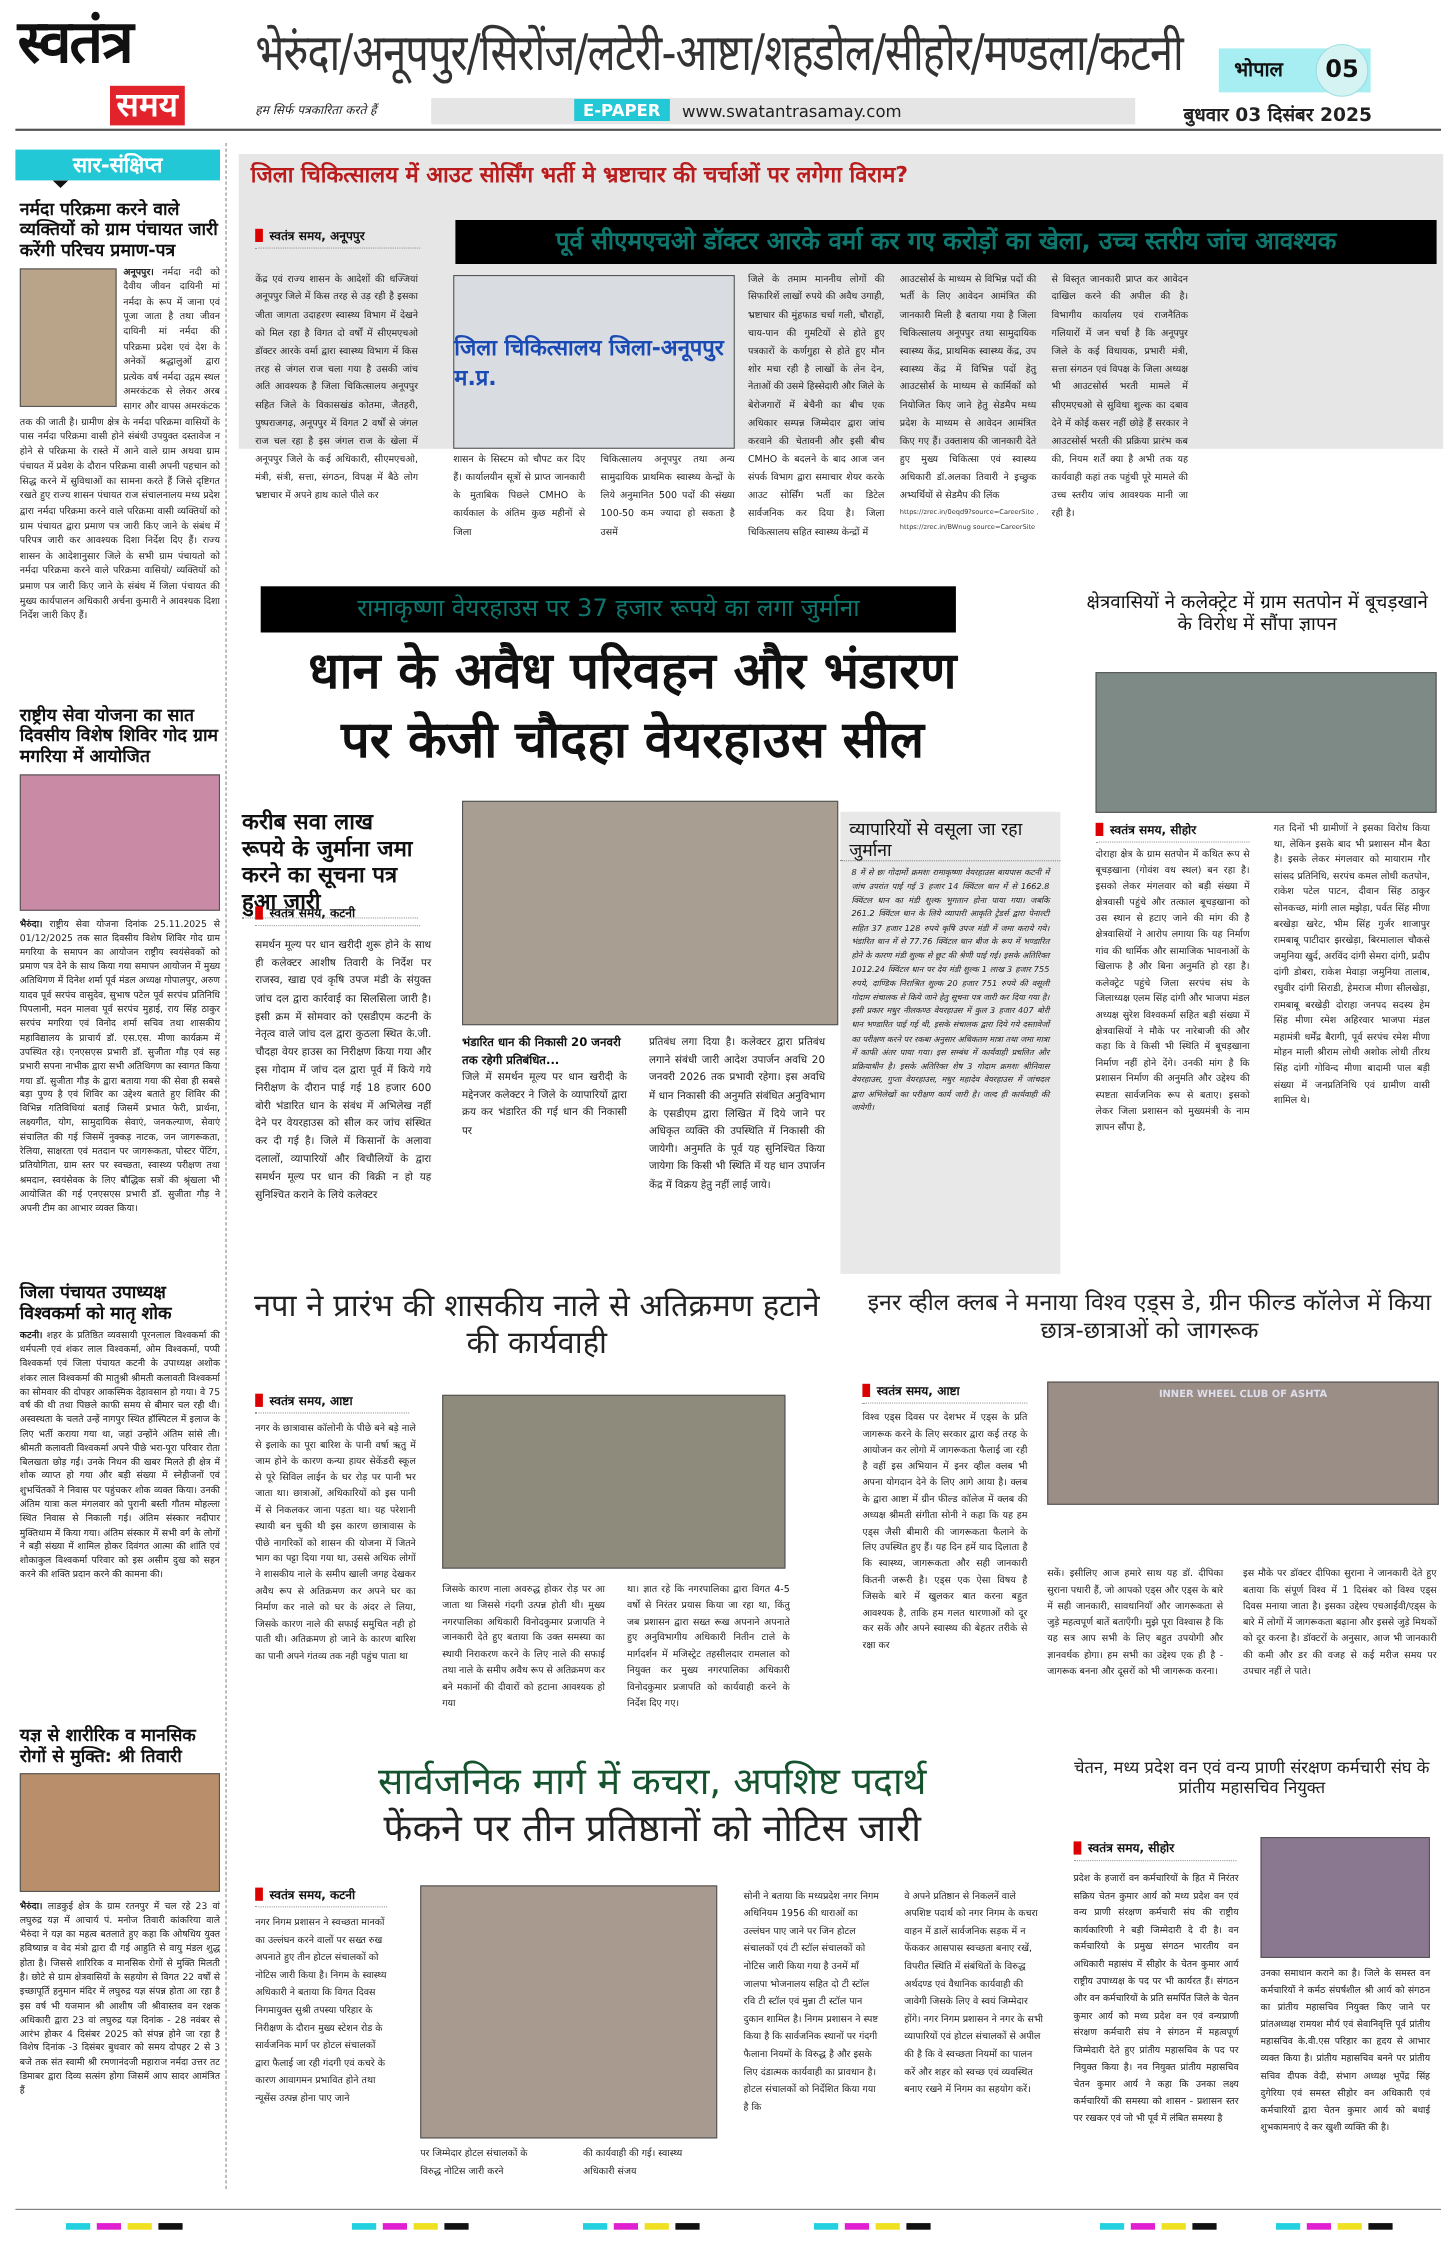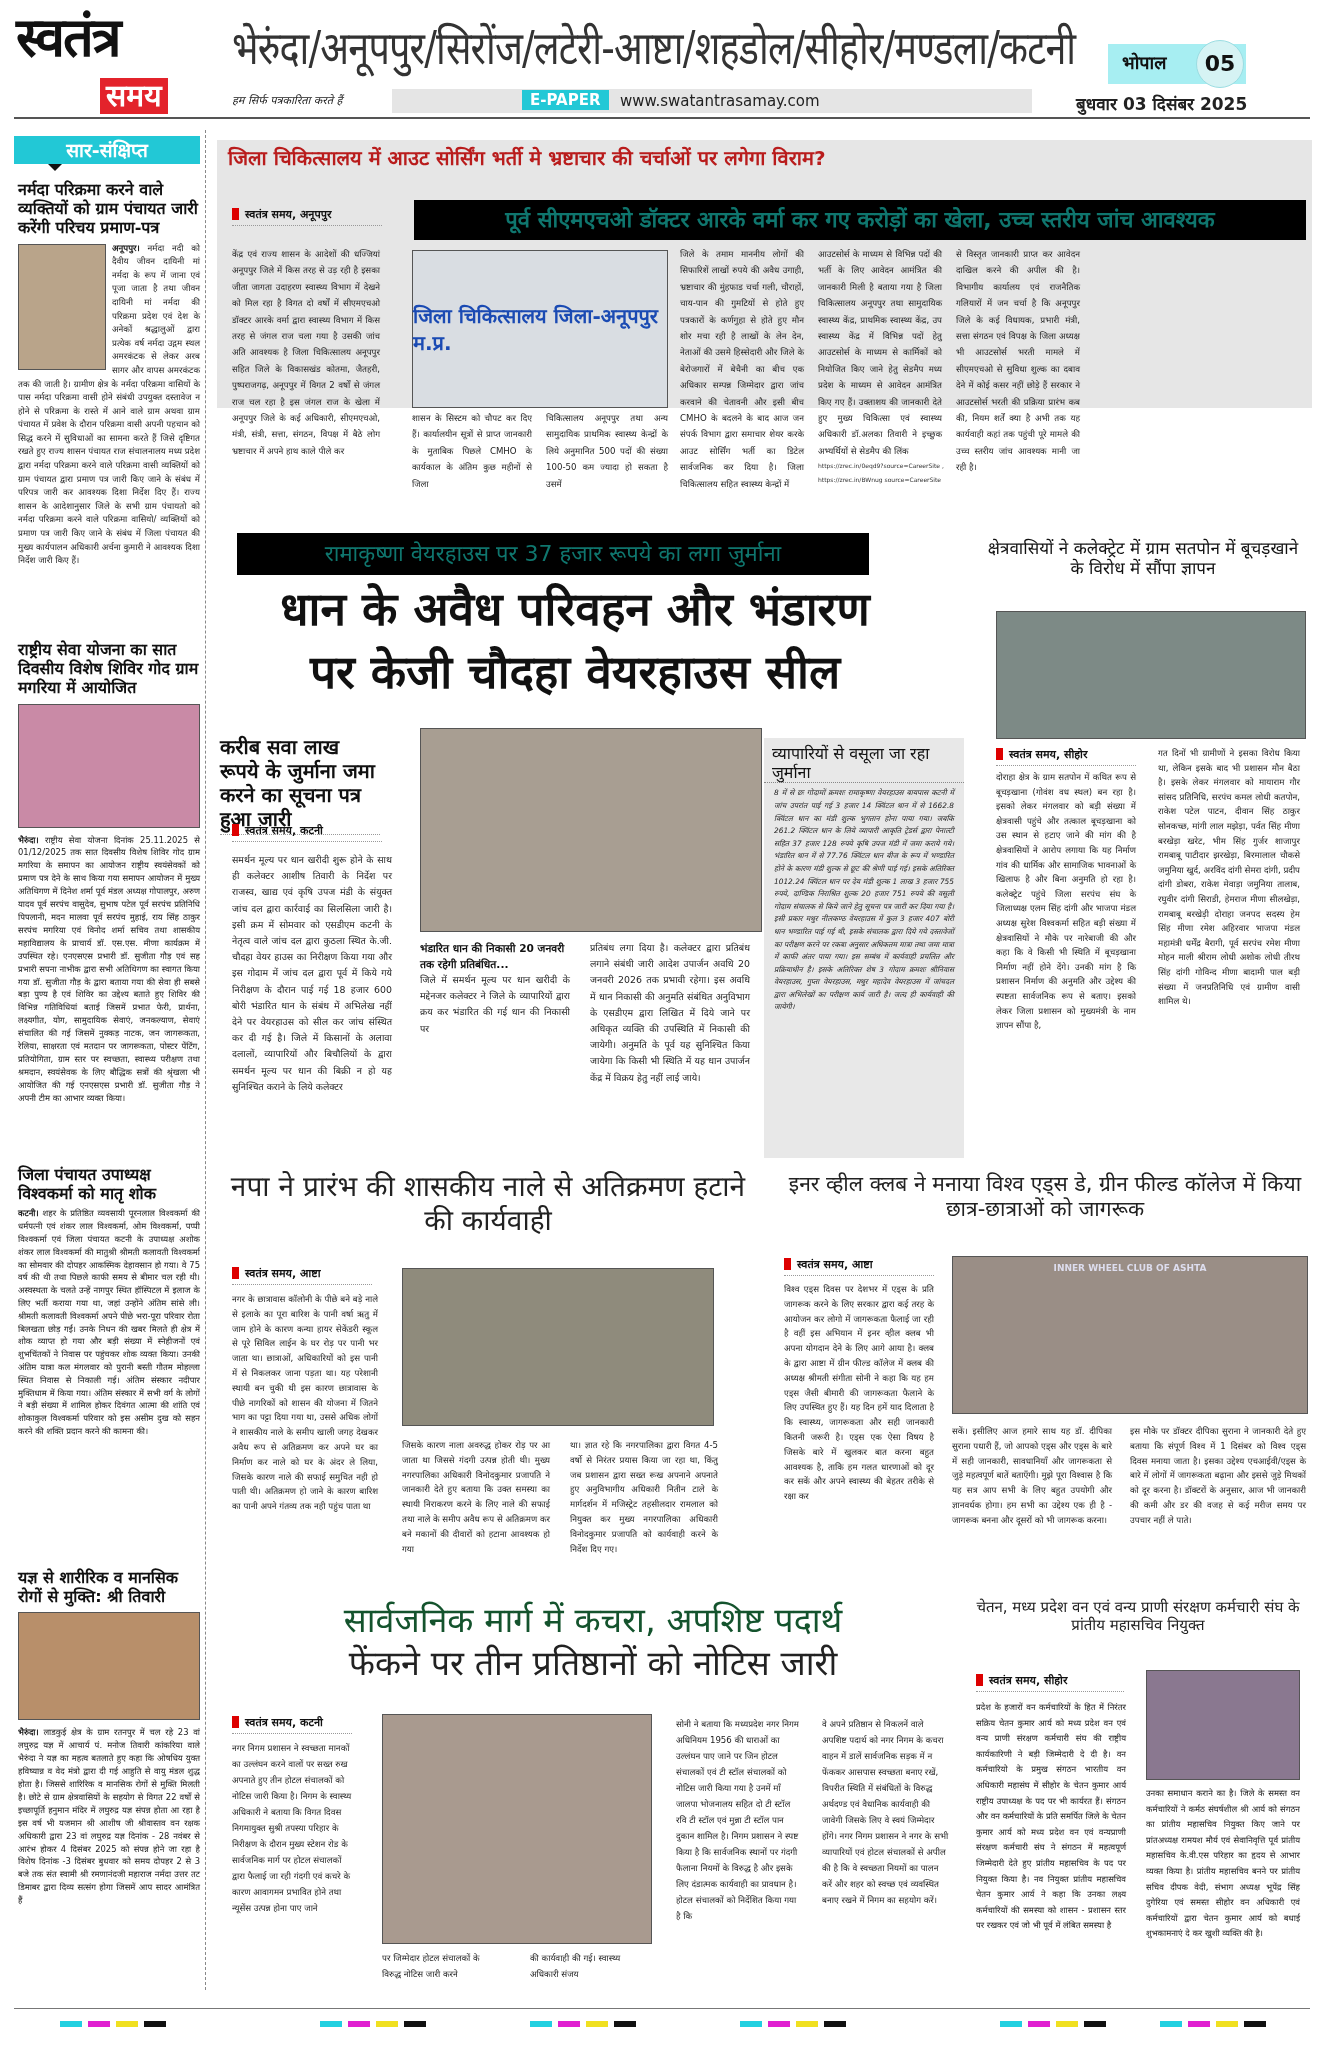--- a/index.html
+++ b/index.html
@@ -134,21 +134,21 @@
 <div class="abs photo" style="left:402px;top:1268px;width:312px;height:158px;background:#8f8b7c"></div>
 <div class="abs col" style="left:402px;top:1438px;width:148px;font-size:8.6px;line-height:14.8px">जिसके कारण नाला अवरुद्ध होकर रोड़ पर आ जाता था जिससे गंदगी उत्पन्न होती थी। मुख्य नगरपालिका अधिकारी विनोदकुमार प्रजापति ने जानकारी देते हुए बताया कि उक्त समस्या का स्थायी निराकरण करने के लिए नाले की सफाई तथा नाले के समीप अवैध रूप से अतिक्रमण कर बने मकानों की दीवारों को हटाना आवश्यक हो गया</div>
 <div class="abs col" style="left:570px;top:1438px;width:148px;font-size:8.6px;line-height:14.8px">था। ज्ञात रहे कि नगरपालिका द्वारा विगत 4-5 वर्षो से निरंतर प्रयास किया जा रहा था, किंतु जब प्रशासन द्वारा सख्त रूख अपनाने अपनाते हुए अनुविभागीय अधिकारी नितीन टाले के मार्गदर्शन में मजिस्ट्रेट तहसीलदार रामलाल को नियुक्त कर मुख्य नगरपालिका अधिकारी विनोदकुमार प्रजापति को कार्यवाही करने के निर्देश दिए गए।</div>
 
 <div class="abs head" style="left:780px;top:1172px;width:530px;font-size:21px;text-align:center;font-weight:normal;color:#222">इनर व्हील क्लब ने मनाया विश्व एड्स डे, ग्रीन फील्ड कॉलेज में किया छात्र-छात्राओं को जागरूक</div>
 <div class="abs byline" style="left:784px;top:1256px;width:150px">
     <span class="sq"></span>
     <span>स्वतंत्र समय, आष्टा</span>
   </div>
 <div class="abs col" style="left:784px;top:1282px;width:150px;font-size:8.6px;line-height:14.8px">विश्व एड्स दिवस पर देशभर में एड्स के प्रति जागरूक करने के लिए सरकार द्वारा कई तरह के आयोजन कर लोगो में जागरूकता फैलाई जा रही है वहीं इस अभियान में इनर व्हील क्लब भी अपना योगदान देने के लिए आगे आया है। क्लब के द्वारा आष्टा में ग्रीन फील्ड कॉलेज में क्लब की अध्यक्ष श्रीमती संगीता सोनी ने कहा कि यह हम एड्स जैसी बीमारी की जागरूकता फैलाने के लिए उपस्थित हुए हैं। यह दिन हमें याद दिलाता है कि स्वास्थ्य, जागरूकता और सही जानकारी कितनी जरूरी है। एड्स एक ऐसा विषय है जिसके बारे में खुलकर बात करना बहुत आवश्यक है, ताकि हम गलत धारणाओं को दूर कर सकें और अपने स्वास्थ्य की बेहतर तरीके से रक्षा कर</div>
-<div class="abs photo" style="left:952px;top:1256px;width:356px;height:158px;background:#9a8e86;align-items:flex-start;padding-top:6px;color:#dde;font-size:9px;font-weight:bold">INNER WHEEL CLUB OF ASHTA</div>
+<div class="abs photo" style="left:952px;top:1256px;width:356px;height:112px;background:#9a8e86;align-items:flex-start;padding-top:6px;color:#dde;font-size:9px;font-weight:bold">INNER WHEEL CLUB OF ASHTA</div>
 <div class="abs col" style="left:952px;top:1424px;width:160px;font-size:8.6px;line-height:14.8px">सकें। इसीलिए आज हमारे साथ यह डॉ. दीपिका सुराना पधारी हैं, जो आपको एड्स और एड्स के बारे में सही जानकारी, सावधानियाँ और जागरूकता से जुड़े महत्वपूर्ण बातें बताएँगी। मुझे पूरा विश्वास है कि यह सत्र आप सभी के लिए बहुत उपयोगी और ज्ञानवर्धक होगा। हम सभी का उद्देश्य एक ही है - जागरूक बनना और दूसरों को भी जागरूक करना।</div>
 <div class="abs col" style="left:1130px;top:1424px;width:176px;font-size:8.6px;line-height:14.8px">इस मौके पर डॉक्टर दीपिका सुराना ने जानकारी देते हुए बताया कि संपूर्ण विश्व में 1 दिसंबर को विश्व एड्स दिवस मनाया जाता है। इसका उद्देश्य एचआईवी/एड्स के बारे में लोगों में जागरूकता बढ़ाना और इससे जुड़े मिथकों को दूर करना है। डॉक्टरों के अनुसार, आज भी जानकारी की कमी और डर की वजह से कई मरीज समय पर उपचार नहीं ले पाते।</div>
 
 <div class="abs head" style="left:228px;top:1600px;width:730px;font-size:34px;text-align:center;font-weight:normal;color:#14532d;white-space:nowrap">सार्वजनिक मार्ग में कचरा, अपशिष्ट पदार्थ</div>
 <div class="abs head" style="left:228px;top:1643px;width:730px;font-size:34px;text-align:center;font-weight:normal;color:#222;white-space:nowrap">फेंकने पर तीन प्रतिष्ठानों को नोटिस जारी</div>
 <div class="abs byline" style="left:232px;top:1714px;width:120px">
     <span class="sq"></span>
     <span>स्वतंत्र समय, कटनी</span>
   </div>
 <div class="abs col" style="left:232px;top:1740px;width:120px;font-size:8.6px;line-height:16px;text-align:left">नगर निगम प्रशासन ने स्वच्छता मानकों का उल्लंघन करने वालों पर सख्त रुख अपनाते हुए तीन होटल संचालकों को नोटिस जारी किया है। निगम के स्वास्थ्य अधिकारी ने बताया कि विगत दिवस निगमायुक्त सुश्री तपस्या परिहार के निरीक्षण के दौरान मुख्य स्टेशन रोड के सार्वजनिक मार्ग पर होटल संचालकों द्वारा फैलाई जा रही गंदगी एवं कचरे के कारण आवागमन प्रभावित होने तथा न्यूसेंस उत्पन्न होना पाए जाने</div>

